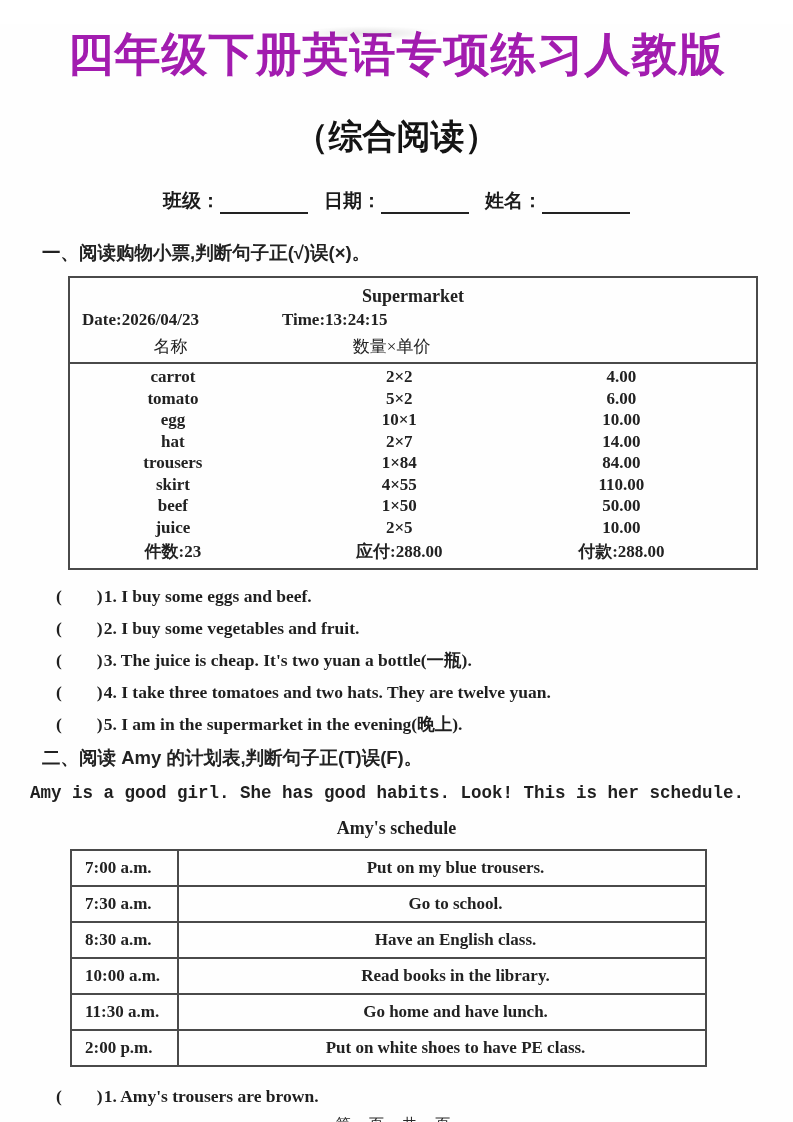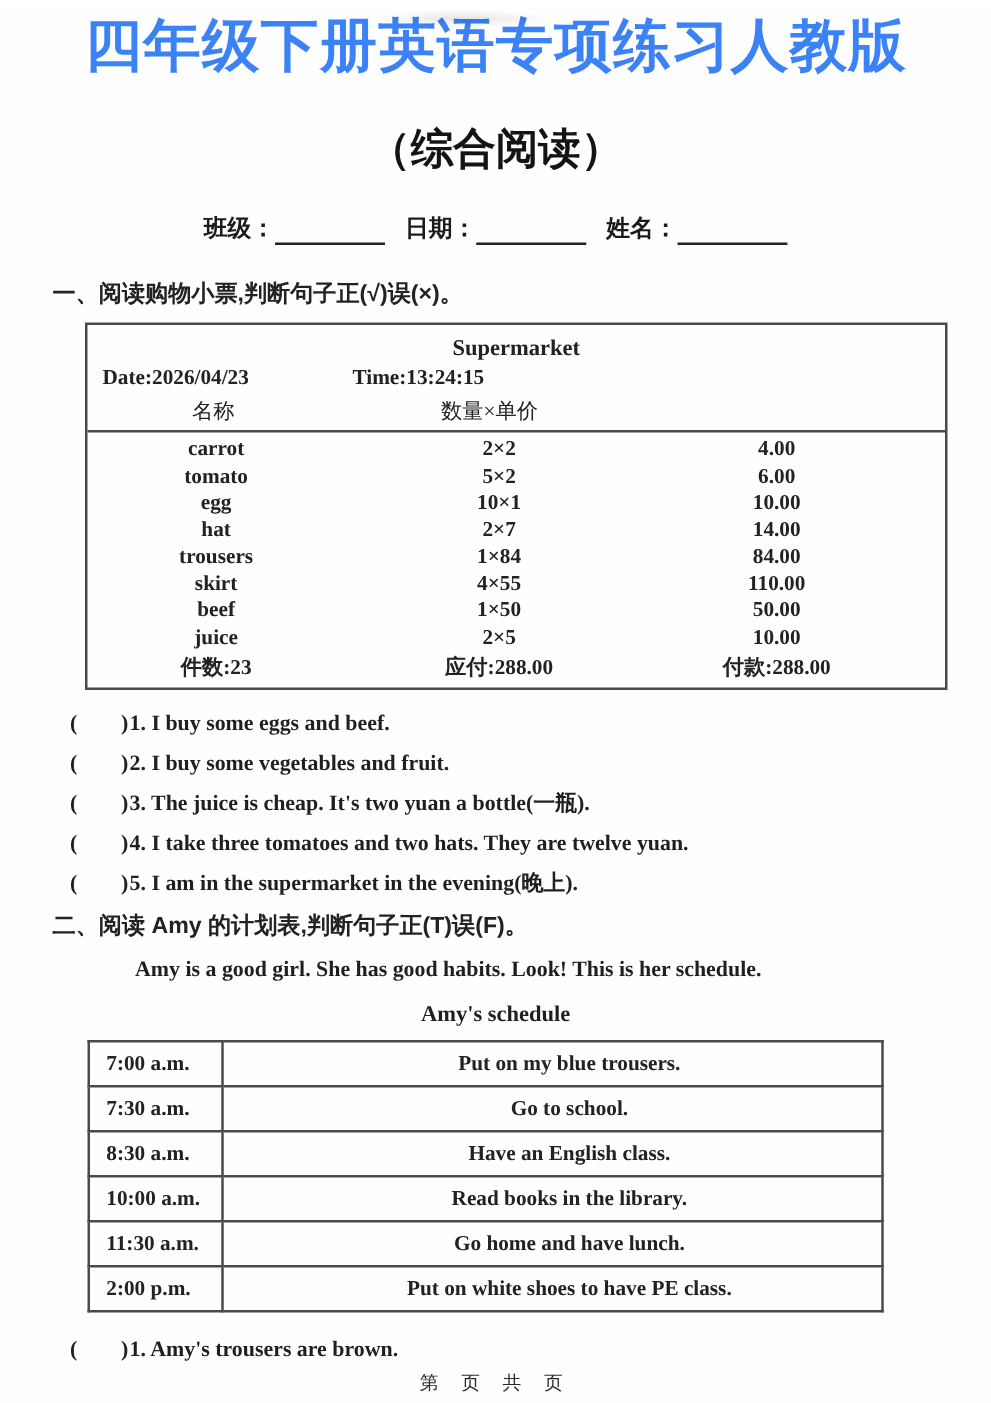--- a/index.html
+++ b/index.html
@@ -12,26 +12,26 @@
     overflow: hidden;
   }
   .page { width: 793px; height: 1122px; position: relative; background: #fefefe; }
   .scan-smudge {
     position: absolute; top: 2px; left: 300px; width: 140px; height: 14px;
     background: radial-gradient(ellipse at center, rgba(0,0,0,0.10), rgba(0,0,0,0) 70%);
     pointer-events: none;
   }
 
   .title {
-    margin-top: 6px;
+    margin-top: 24px;
     text-align: center;
     font-size: 46px;
     font-weight: 700;
     letter-spacing: 1px;
-    color: #3b82f6;
+    color: #a21caf;
   }
   .subtitle {
     margin-top: 28px;
     text-align: center;
     font-size: 34px;
     font-weight: 700;
     color: #141414;
   }
 
   .fields {
@@ -98,22 +98,22 @@
     font-family: "Liberation Serif", serif;
     font-weight: 700;
     font-size: 17.5px;
     color: #1f1f1f;
   }
   .questions li { line-height: 23px; margin-bottom: 9px; }
   .bracket { margin-right: 1px; }
 
   .sec2-heading { margin: 8px 0 0 42px; font-size: 18.5px; font-weight: 700; color: #222; }
   .intro {
-    margin: 13px 0 0 108px;
-    font-family: Liberation Serif, serif;
+    margin: 13px 0 0 30px;
+    font-family: Liberation Mono, monospace;
     font-weight: 700;
     font-size: 17.5px;
     color: #1f1f1f;
   }
   .sched-title {
     margin-top: 15px;
     text-align: center;
     font-family: "Liberation Serif", serif;
     font-weight: 700;
     font-size: 18px;

